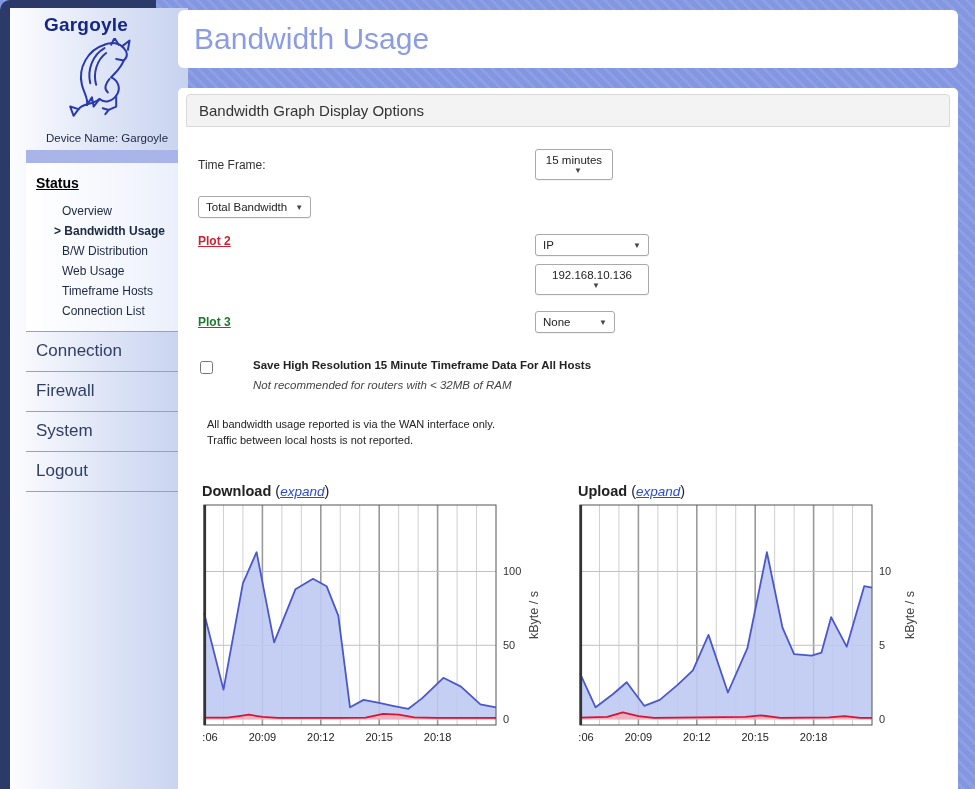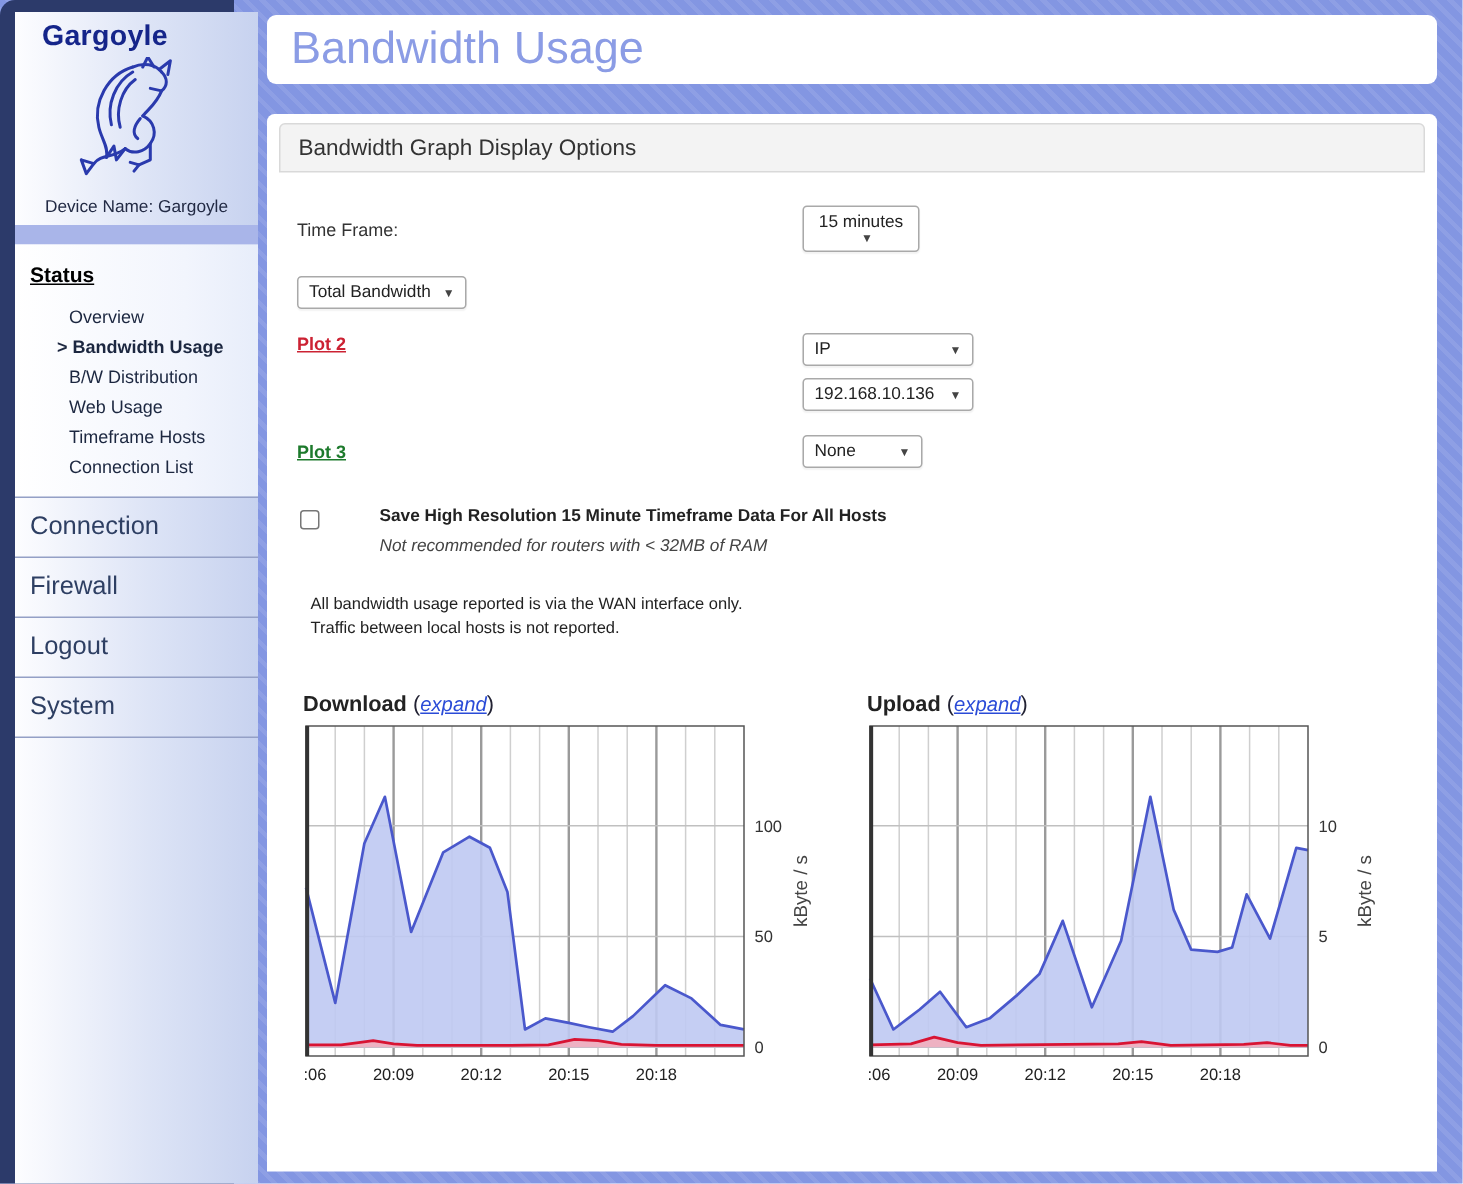--- a/index.html
+++ b/index.html
@@ -11,40 +11,41 @@
   }
   
   .sidebar{
     position:absolute;left:0;top:0;width:156px;height:789px;
     background:#2c3a6a;border-top-left-radius:10px;
     padding:8px 0 0 10px;box-sizing:border-box;
   }
   .sidebar-inner{
     width:162px;height:100%;
     background:linear-gradient(90deg,#fdfdff 0%,#dde4f6 55%,#c7d2ef 100%);
+    padding-left:16px;
   }
   .logo-box{padding-top:6px;}
   .logo-title{font-size:19px;font-weight:bold;color:#15258a;margin-left:18px;letter-spacing:0.2px;}
   .gargoyle{display:block;margin:2px auto 0 auto;width:112px;height:92px;}
   .device-name{font-size:11.5px;color:#222a44;text-align:center;margin-top:2px;padding-bottom:6px;}
   .logo-sep{height:13px;background:#a9b5e9;}
   .active-section{background:linear-gradient(90deg,#ffffff 0%,#f2f5fd 70%,#e7edfa 100%);padding-bottom:6px;}
   .status-title{font-size:14px;font-weight:bold;color:#000;text-decoration:underline;padding:12px 0 8px 10px;cursor:pointer;}
   .menu-items{list-style:none;margin:0;padding:2px 0 4px 0;}
   .menu-item{font-size:12px;color:#1c2740;padding:3px 0 3px 36px;cursor:pointer;}
   .menu-item.active{font-weight:bold;padding-left:28px;}
   .nav-sections .section-header{
     font-size:17px;color:#2e3f63;padding:9px 0 10px 10px;
     border-top:1px solid #94a0c6;cursor:pointer;
   }
   .nav-sections .section-header:last-child{border-bottom:1px solid #94a0c6;}
   
   .main{position:absolute;left:178px;top:0;width:780px;}
   .header-card{
-    margin-top:10px;height:46px;background:#fff;border-radius:6px;
+    margin-top:10px;height:58px;background:#fff;border-radius:6px;
     display:flex;align-items:center;padding-left:16px;box-sizing:border-box;
   }
   .page-title{font-size:30px;color:#8b9ce5;font-weight:400;}
   .content-card{
     margin-top:20px;background:#fff;border-radius:5px 5px 0 0;
     padding:6px 8px 0 8px;box-sizing:border-box;height:705px;
   }
   .fieldset-header{
     background:#f3f3f3;border:1px solid #d9d9d9;border-radius:4px 4px 0 0;
     padding:7px 12px;font-size:15px;color:#333;
@@ -57,21 +58,21 @@
   .sel{
     display:inline-flex;align-items:center;justify-content:space-between;
     background:#fff;border:1px solid #a9a9a9;border-radius:3px;
     padding:4px 7px;font-size:11.5px;color:#222;cursor:pointer;
     box-shadow:0 1px 1px rgba(0,0,0,0.05);
   }
   .sel .caret{font-size:8px;color:#444;margin-left:8px;}
   .sel-tf{min-width:62px;flex-direction:column;}
   .sel-plot1{min-width:92px;}
   .sel-ip{min-width:64px;}
-  .sel-ip2{min-width:98px;}
+  .sel-ip2{min-width:98px;flex-direction:column;}
   .sel-none{min-width:64px;}
   .stacked{display:flex;flex-direction:column;gap:8px;}
   .check-row{display:flex;align-items:flex-start;margin:26px 0 0 0;}
   .check-row input{width:13px;height:13px;margin:2px 0 0 2px;}
   .check-text{margin-left:40px;}
   .check-label{font-size:11.5px;font-weight:600;color:#222;}
   .check-note{font-size:11.5px;font-style:italic;color:#444;margin-top:8px;}
   .wan-note{margin:26px 0 4px 9px;font-size:11px;color:#222;line-height:1.45;}
   .section-heading{
     font-size:30px;color:#8b9ce5;font-weight:400;
@@ -118,22 +119,22 @@
           <li class="menu-item active">&gt; Bandwidth Usage</li>
           <li class="menu-item">B/W Distribution</li>
           <li class="menu-item">Web Usage</li>
           <li class="menu-item">Timeframe Hosts</li>
           <li class="menu-item">Connection List</li>
         </ul>
     </div>
     <div class="nav-sections" id="nav-sections">
         <div class="section-header">Connection</div>
         <div class="section-header">Firewall</div>
+        <div class="section-header">System</div>
         <div class="section-header">Logout</div>
-        <div class="section-header">System</div>
       </div>
   </div>
 </aside>
 
 <main class="main">
   <div class="header-card">
     <span class="page-title">Bandwidth Usage</span>
   </div>
 
   <div class="content-card">

